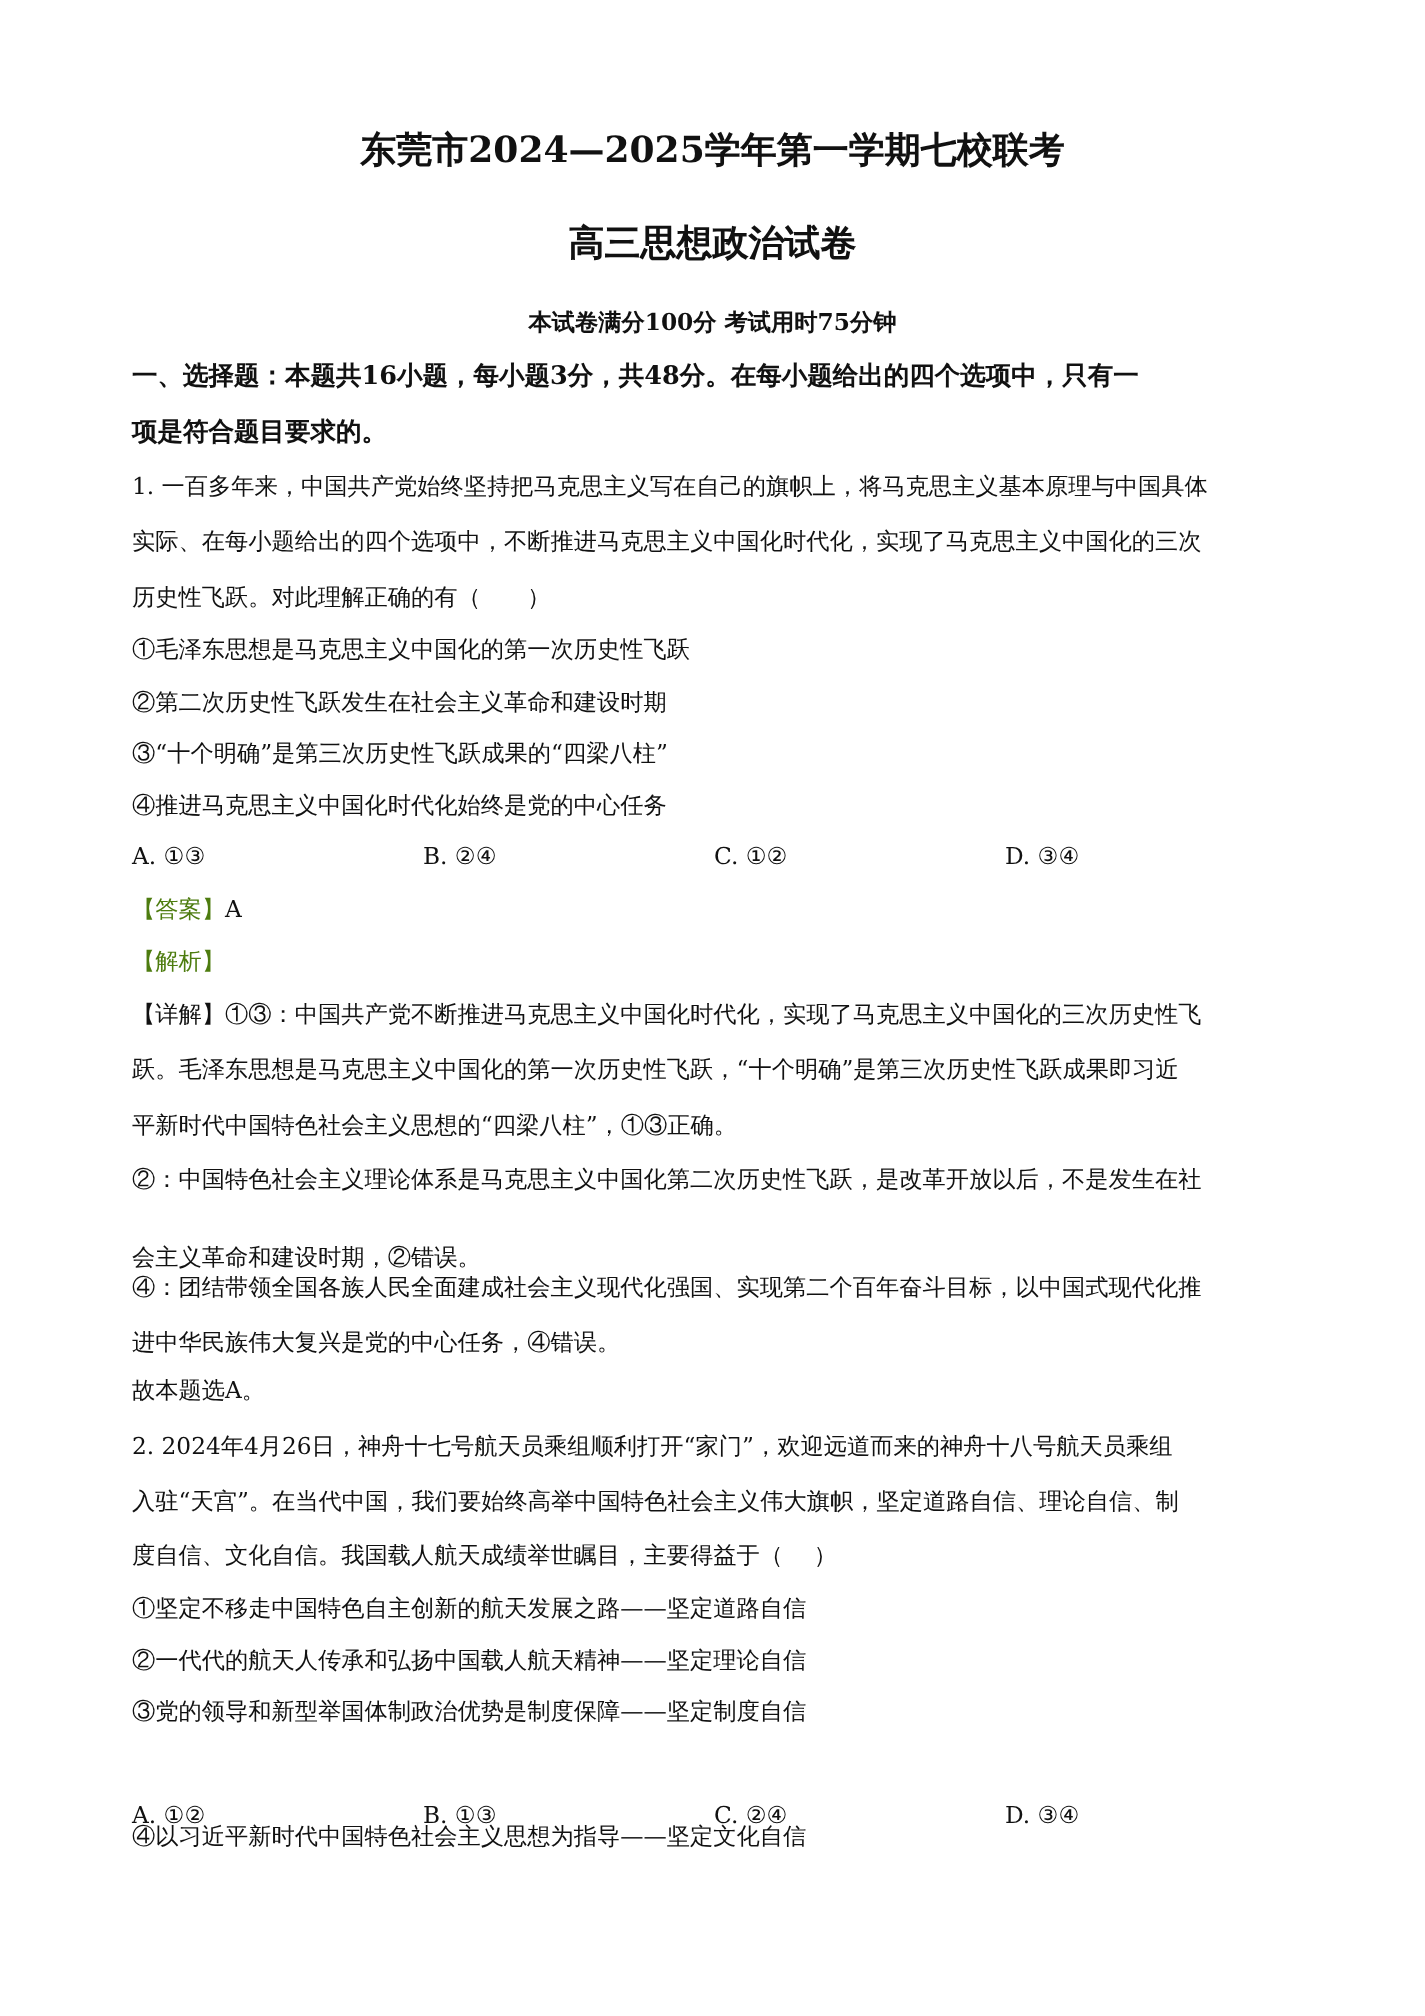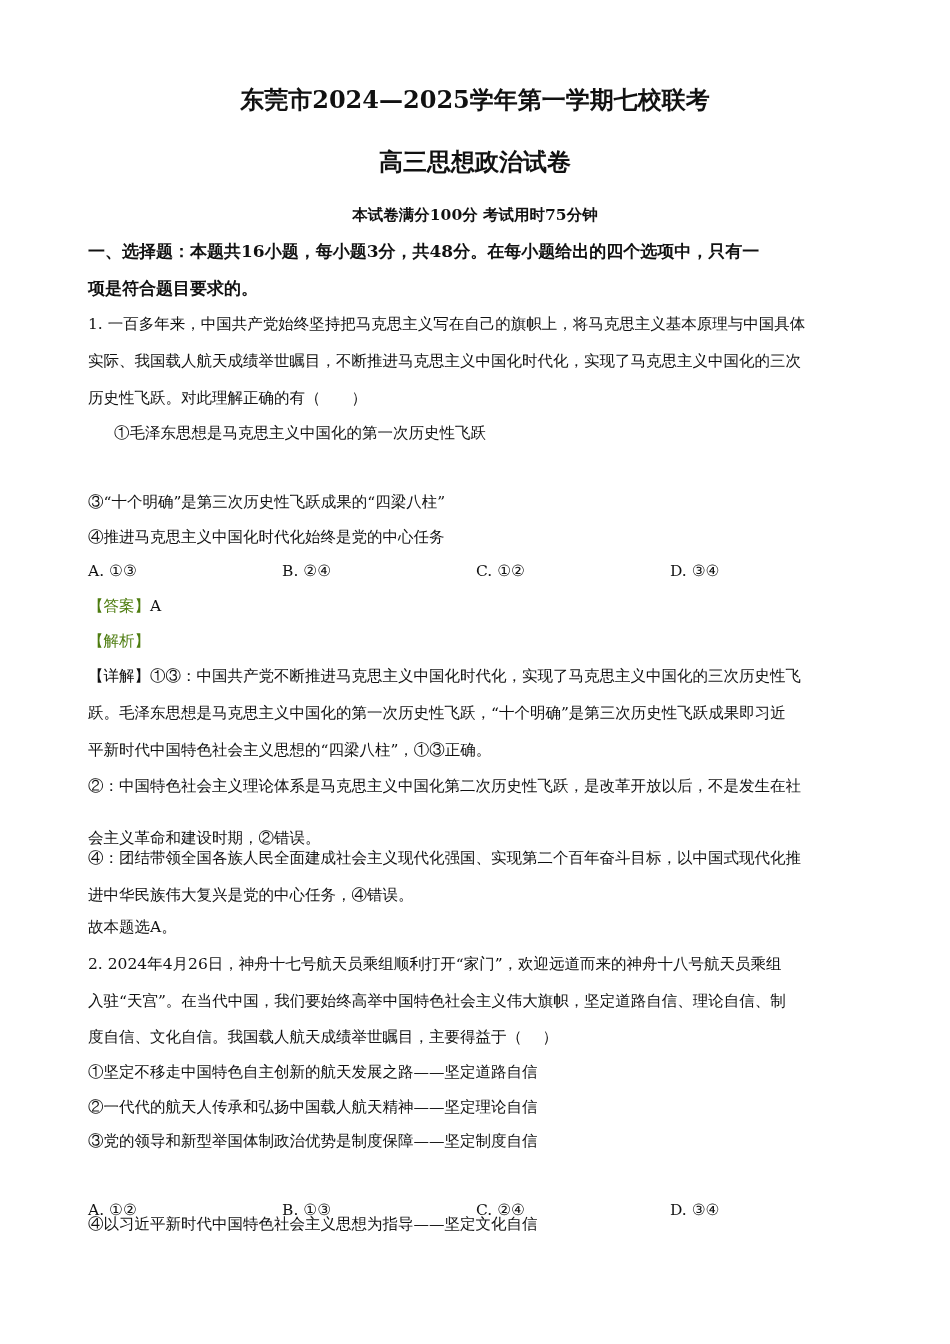--- a/index.html
+++ b/index.html
@@ -28,27 +28,28 @@
 </style>
 </head>
 <body>
 
 <div class="page">
   <div class="title title1">东莞市2024—2025学年第一学期七校联考</div>
   <div class="title title2">高三思想政治试卷</div>
   <div class="subtitle">本试卷满分100分  考试用时75分钟</div>
 
   <div class="line bold" style="top:241px;">一、选择题：本题共16小题，每小题3分，共48分。在每小题给出的四个选项中，只有一</div>
-  <div class="line bold" style="top:278px;">项是符合题目要求的。</div>
+  <div class="line bold" style="top:278px;font-family:Liberation Serif, serif;">项是符合题目要求的。</div>
 
   <div class="line" style="top:314px;">1. 一百多年来，中国共产党始终坚持把马克思主义写在自己的旗帜上，将马克思主义基本原理与中国具体</div>
-  <div class="line" style="top:351px;">实际、我国载人航天成绩举世瞩目，不断推进马克思主义中国化时代化，实现了马克思主义中国化的三次</div>
+  <div class="line" style="top:351px;">实际、在每小题给出的四个选项中，不断推进马克思主义中国化时代化，实现了马克思主义中国化的三次</div>
   <div class="line" style="top:388px;">历史性飞跃。对此理解正确的有（　　）</div>
 
-  <div class="line" style="top:423px;margin-left:26px;">①毛泽东思想是马克思主义中国化的第一次历史性飞跃</div>
+  <div class="line" style="top:423px;">①毛泽东思想是马克思主义中国化的第一次历史性飞跃</div>
+  <div class="line" style="top:458px;">②第二次历史性飞跃发生在社会主义革命和建设时期</div>
   <div class="line" style="top:492px;">③“十个明确”是第三次历史性飞跃成果的“四梁八柱”</div>
   <div class="line" style="top:527px;">④推进马克思主义中国化时代化始终是党的中心任务</div>
 
   <div class="opt" style="left:88px; top:561px;">A. ①③</div>
   <div class="opt" style="left:282px; top:561px;">B. ②④</div>
   <div class="opt" style="left:476px; top:561px;">C. ①②</div>
   <div class="opt" style="left:670px; top:561px;">D. ③④</div>
 
   <div class="line" style="top:596px;">
     <span class="blue">【答案】</span><span>A</span>

